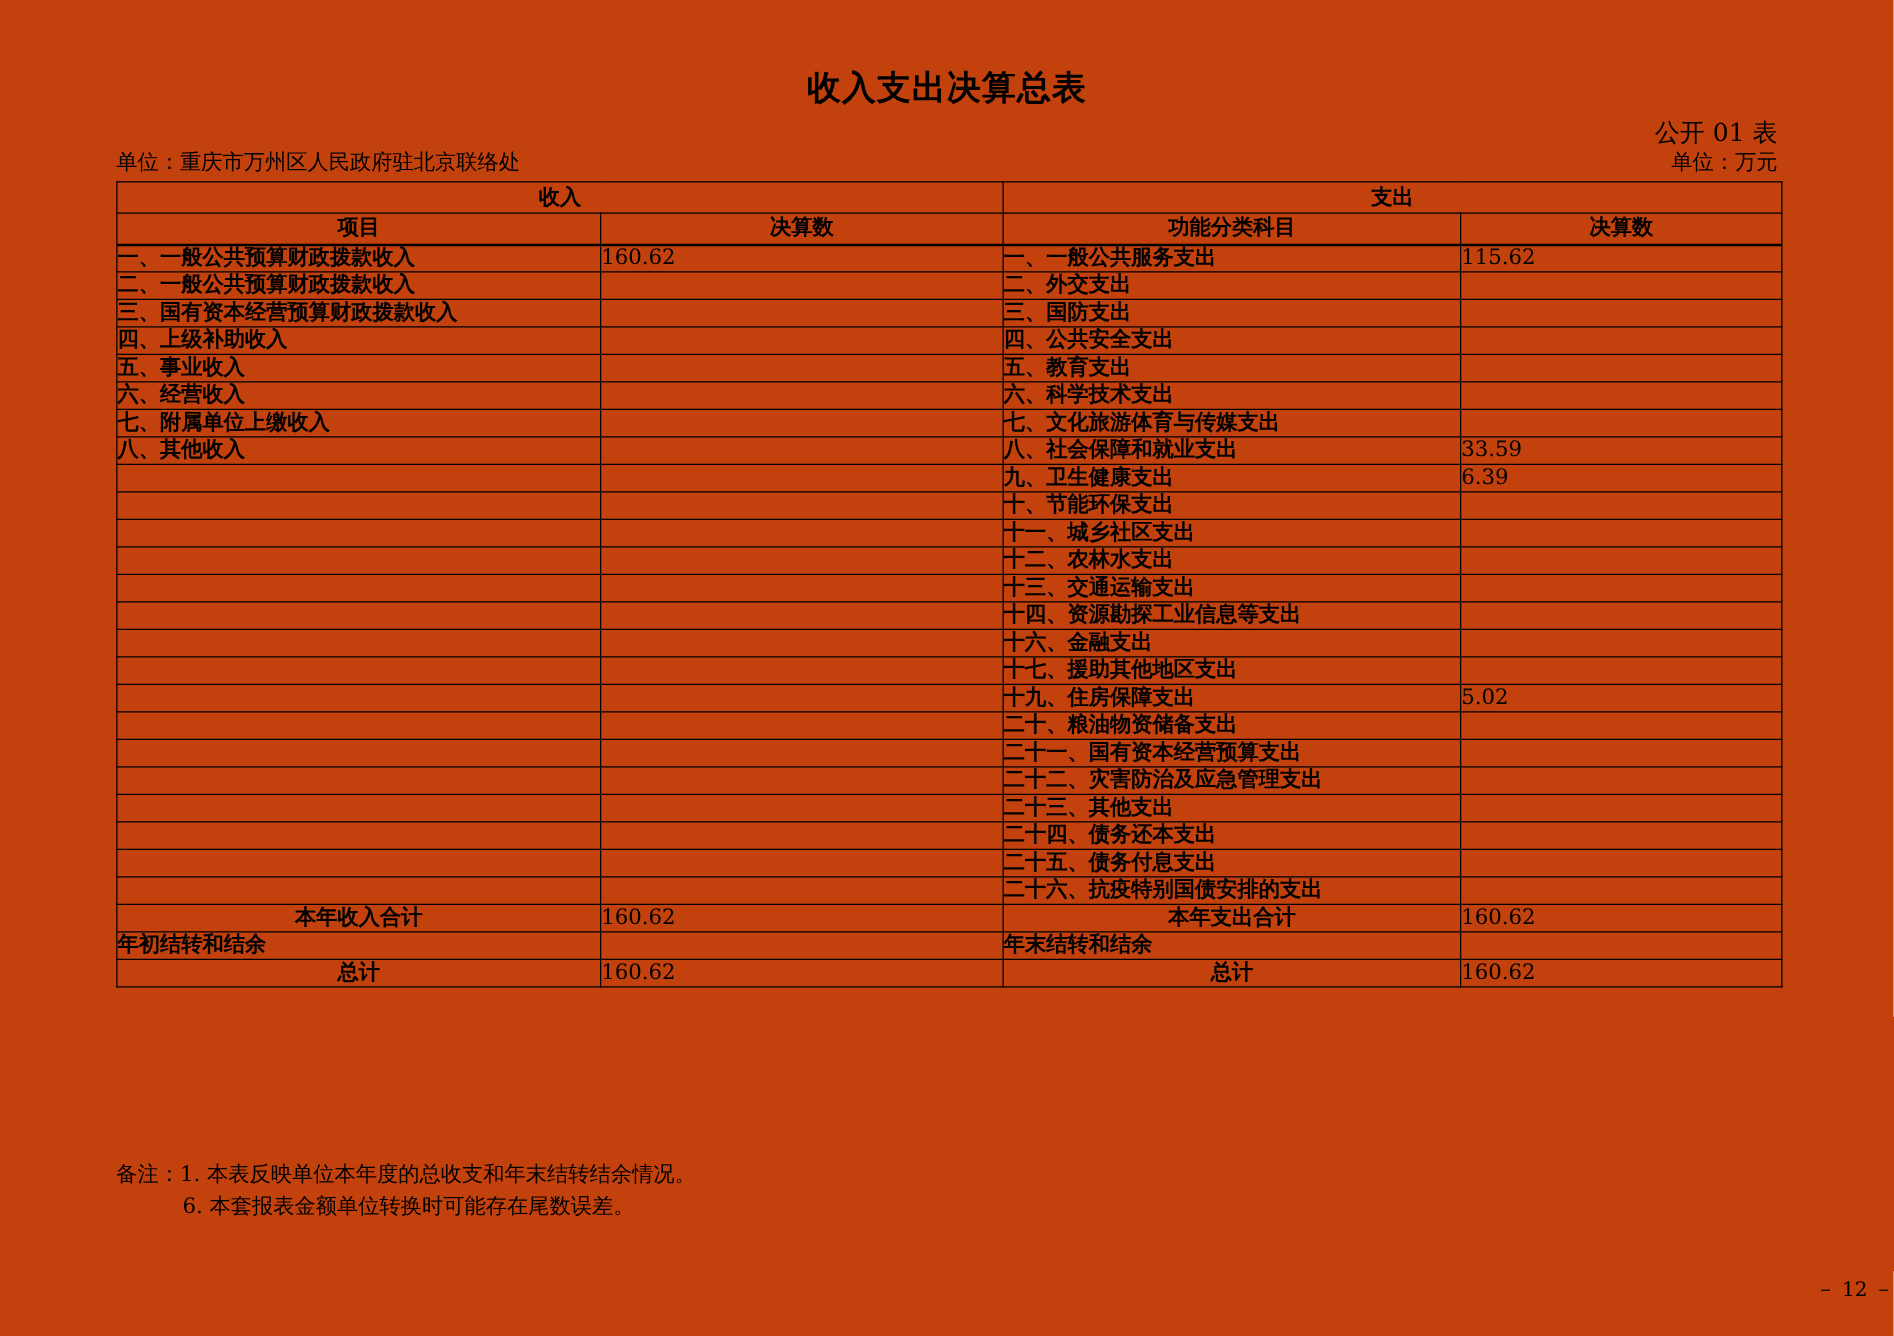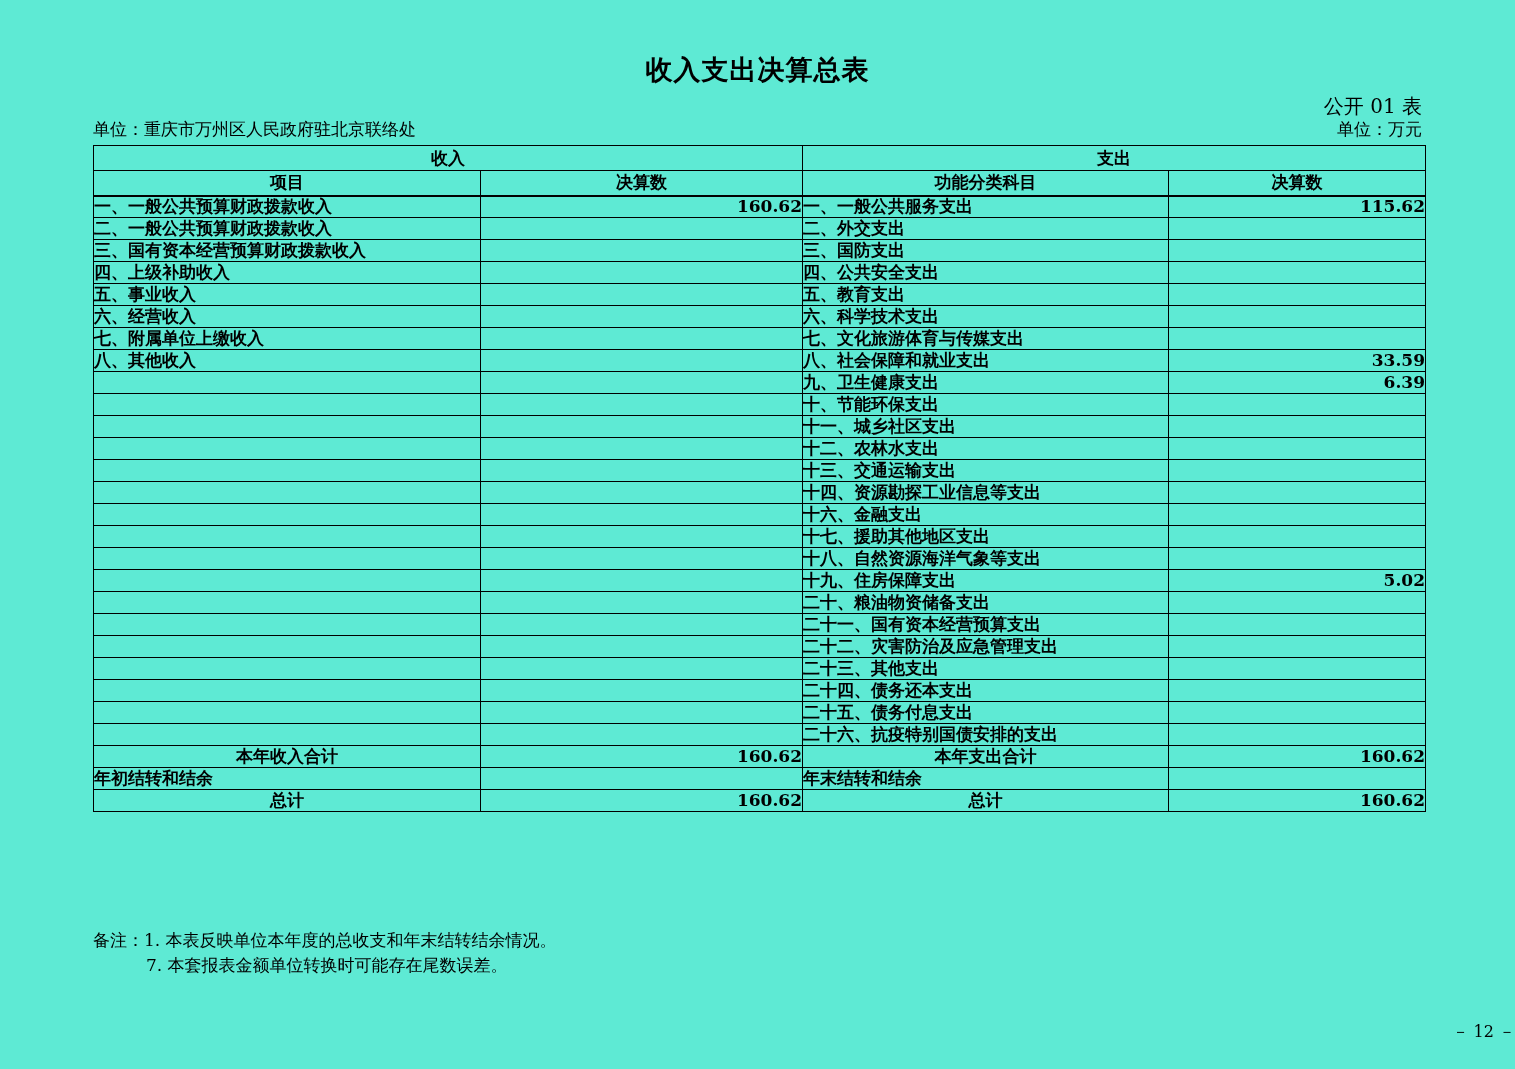--- a/index.html
+++ b/index.html
@@ -6,21 +6,21 @@
     margin: 0;
     padding: 0;
     background: #ffffff;
     color: #000000;
     font-family: "DejaVu Serif", "Liberation Serif", serif;
   }
   .page {
     position: relative;
     width: 1515px;
     height: 1069px;
-    background: #5eead4;
+    background: #c2410c;
     overflow: hidden;
   }
   .title {
     position: absolute;
     top: 52px;
     left: 0;
     width: 100%;
     text-align: center;
     font-size: 27px;
     font-weight: bold;
@@ -65,23 +65,22 @@
   }
   table.budget thead tr.colhead th { border-bottom-width: 2px; }
   table.budget tbody tr { height: 22px; }
   td.item {
     font-weight: bold;
     text-align: left;
     padding: 0 3px;
   }
   td.item.center { text-align: center; }
   td.num {
-    text-align: right;
     padding-right: 7px;
-    font-weight: bold;
+    font-weight: normal;
   }
   .notes {
     position: absolute;
     top: 928px;
     left: 93px;
     font-size: 17px;
     line-height: 25px;
   }
   .notes .indent { margin-left: 53px; }
   .pageno {
@@ -219,26 +218,20 @@
         </tr>
         <tr>
           <td class="item"></td>
           <td class="num"></td>
           <td class="item">十七、援助其他地区支出</td>
           <td class="num"></td>
         </tr>
         <tr>
           <td class="item"></td>
           <td class="num"></td>
-          <td class="item">十八、自然资源海洋气象等支出</td>
-          <td class="num"></td>
-        </tr>
-        <tr>
-          <td class="item"></td>
-          <td class="num"></td>
           <td class="item">十九、住房保障支出</td>
           <td class="num">5.02</td>
         </tr>
         <tr>
           <td class="item"></td>
           <td class="num"></td>
           <td class="item">二十、粮油物资储备支出</td>
           <td class="num"></td>
         </tr>
         <tr>
@@ -293,18 +286,18 @@
           <td class="item center">总计</td>
           <td class="num">160.62</td>
           <td class="item center">总计</td>
           <td class="num">160.62</td>
         </tr>
       </tbody>
   </table>
 
   <div class="notes">
     <div>备注：1. 本表反映单位本年度的总收支和年末结转结余情况。</div>
-    <div class="indent">7. 本套报表金额单位转换时可能存在尾数误差。</div>
+    <div class="indent">6. 本套报表金额单位转换时可能存在尾数误差。</div>
   </div>
 
   <div class="pageno">－ 12 －</div>
 
 </div>
 
 </body></html>

